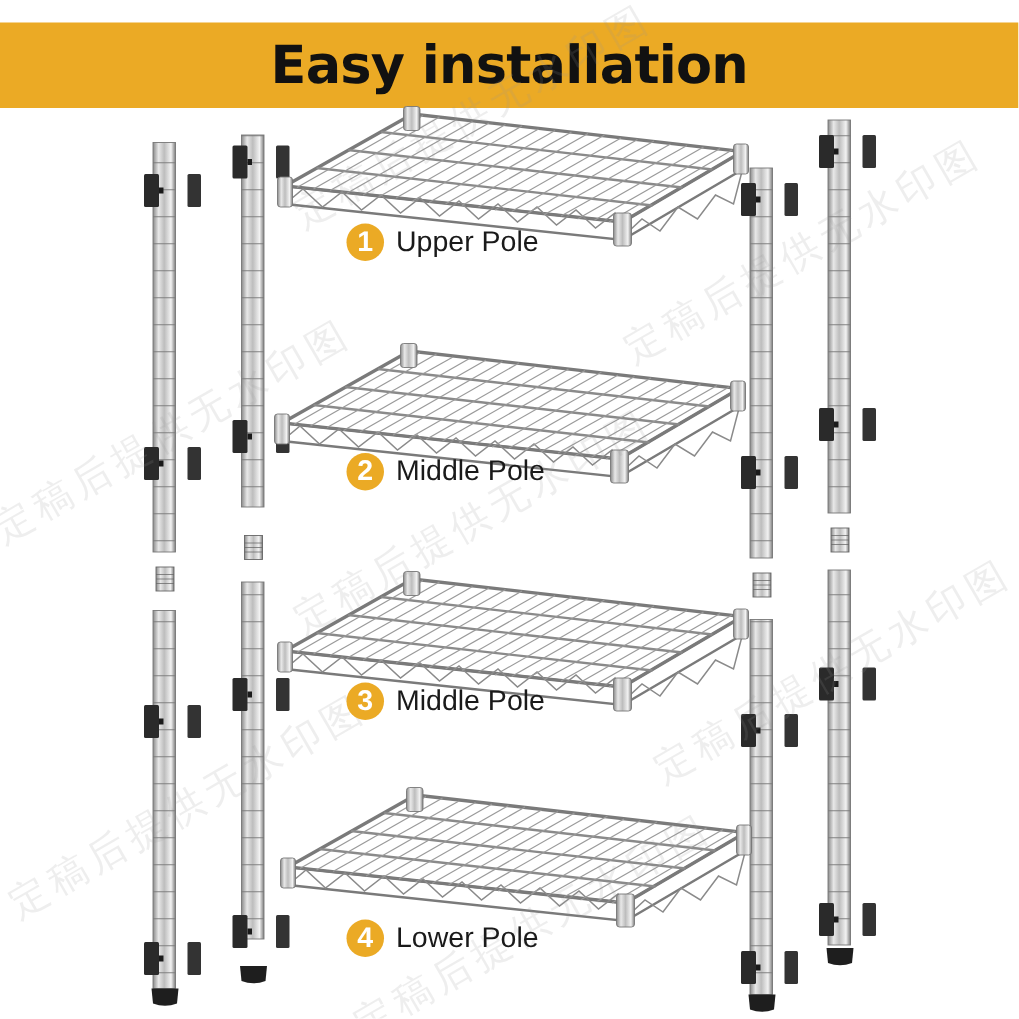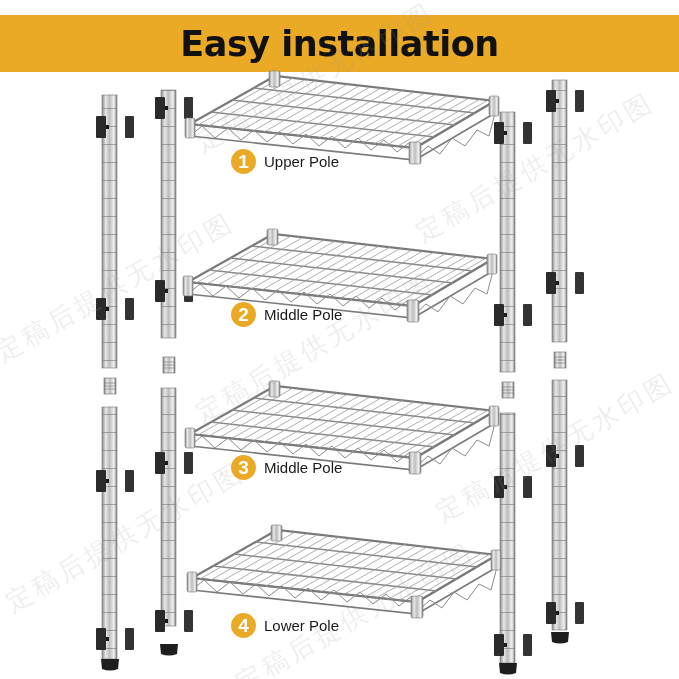--- a/index.html
+++ b/index.html
@@ -17,21 +17,21 @@
   .label {
     position: absolute; display: flex; align-items: center; gap: 8px;
   }
   .badge {
     width: 25px; height: 25px; border-radius: 50%;
     background: #EBAA25; color: #ffffff; font-weight: bold;
     font-size: 19px; display: flex; align-items: center; justify-content: center;
     font-family: "Liberation Sans", sans-serif; flex: 0 0 25px;
   }
   .label-text {
-    font-size: 15px; color: #1a1a1a; line-height: 17px;
+    font-size: 19px; color: #1a1a1a; line-height: 17px;
     font-family: "Liberation Sans", sans-serif; font-weight: normal;
   }
   .label-lines { display: flex; flex-direction: row; justify-content: flex-end; }
   .watermark {
     position: absolute; color: rgba(150,150,150,0.16); font-size: 26px;
     transform: rotate(-30deg); white-space: nowrap; pointer-events: none;
     font-family: "DejaVu Sans", sans-serif; letter-spacing: 4px;
   }
 </style>
 </head>

